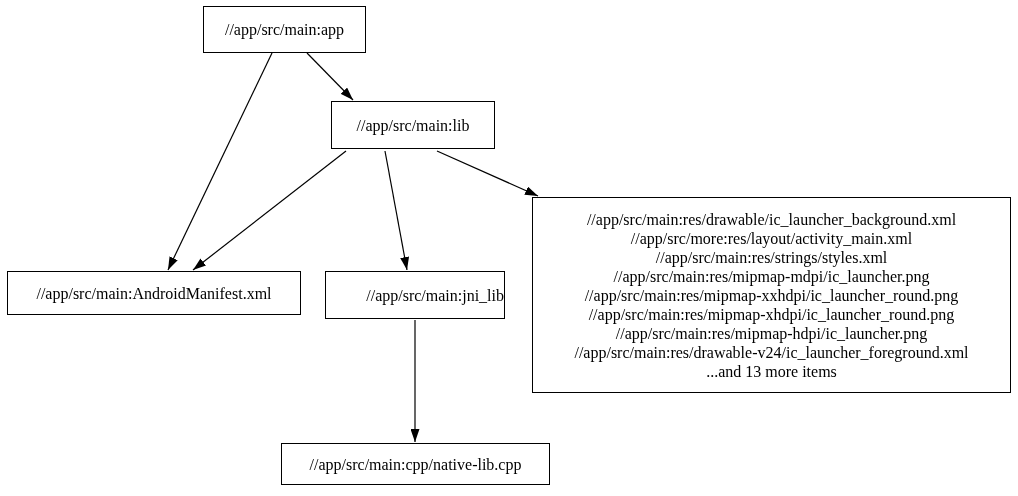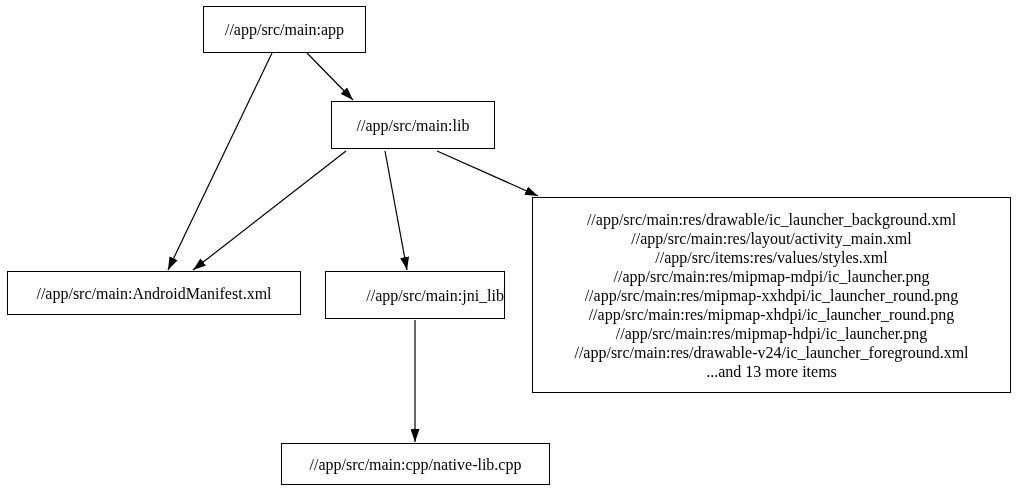--- a/index.html
+++ b/index.html
@@ -81,22 +81,22 @@
   <div class="node node-manifest">
     <span>//app/src/main:AndroidManifest.xml</span>
   </div>
 
   <div class="node node-jni-lib">
     <span>//app/src/main:jni_lib</span>
   </div>
 
   <div class="node node-resources">
     <div class="res-line">//app/src/main:res/drawable/ic_launcher_background.xml</div>
-    <div class="res-line">//app/src/main:res/layout/activity_main.xml</div>
-    <div class="res-line">//app/src/items:res/values/styles.xml</div>
+    <div class="res-line">//app/src/more:res/layout/activity_main.xml</div>
+    <div class="res-line">//app/src/main:res/strings/styles.xml</div>
     <div class="res-line">//app/src/main:res/mipmap-mdpi/ic_launcher.png</div>
     <div class="res-line">//app/src/main:res/mipmap-xxhdpi/ic_launcher_round.png</div>
     <div class="res-line">//app/src/main:res/mipmap-xhdpi/ic_launcher_round.png</div>
     <div class="res-line">//app/src/main:res/mipmap-hdpi/ic_launcher.png</div>
     <div class="res-line">//app/src/main:res/drawable-v24/ic_launcher_foreground.xml</div>
     <div class="res-line">...and 13 more items</div>
   </div>
 
   <div class="node node-native-lib">
     <span>//app/src/main:cpp/native-lib.cpp</span>

